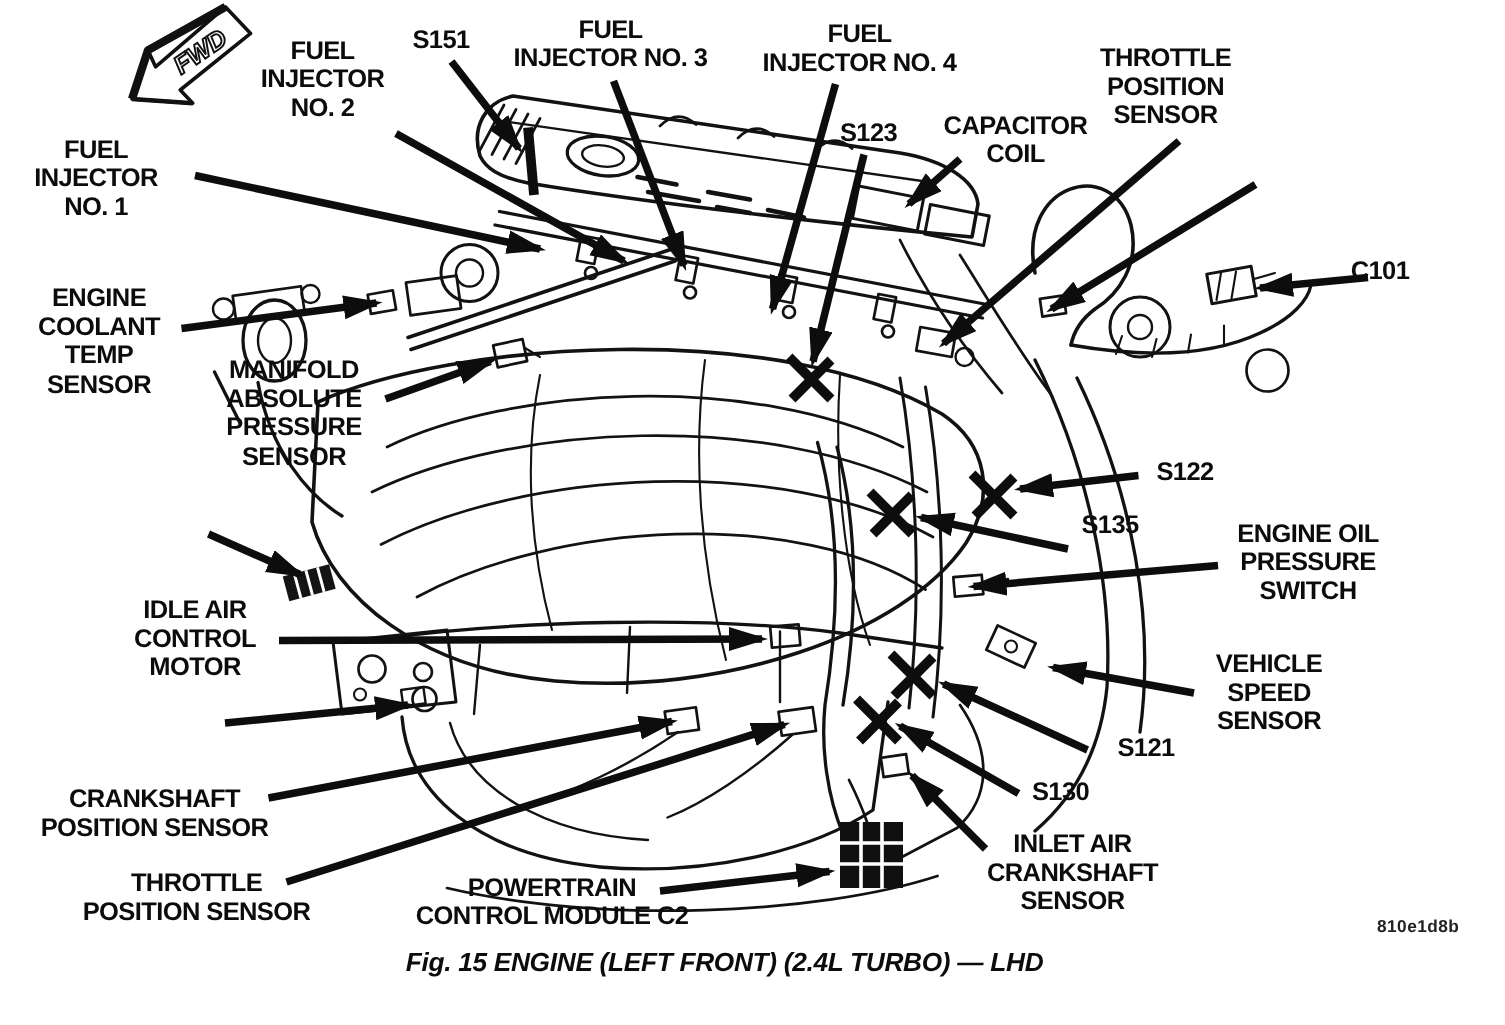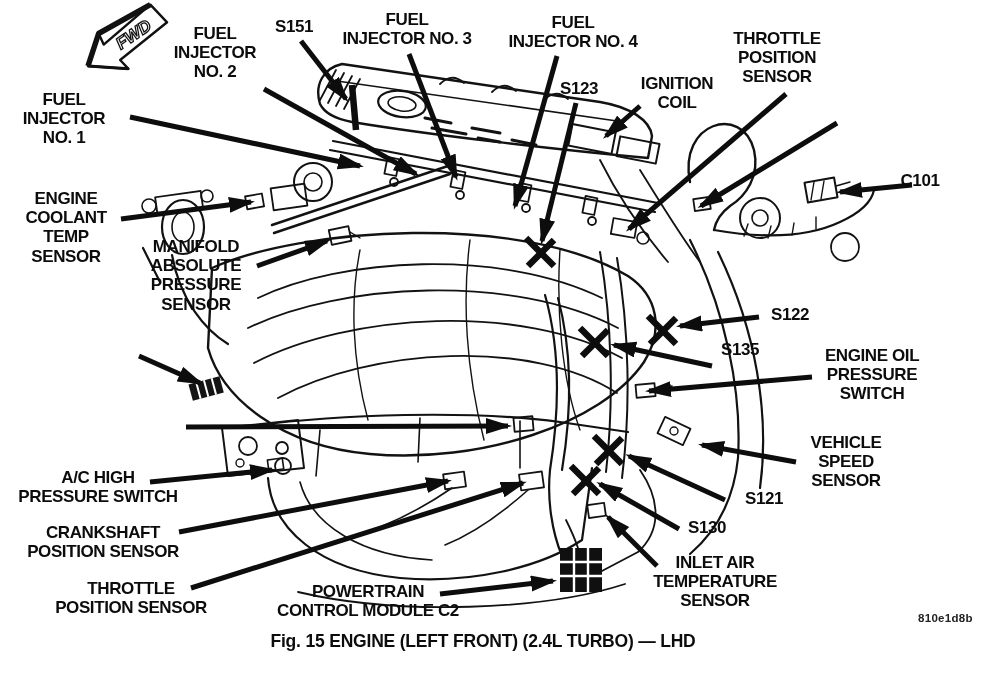--- a/index.html
+++ b/index.html
@@ -8,21 +8,21 @@
     font-family:"Liberation Sans",sans-serif;overflow:hidden;
   }
   #art{position:absolute;left:0;top:0;width:1003px;height:683px;}
   .co{
     position:absolute;transform:translateX(-50%);
     text-align:center;font-weight:700;font-size:17px;line-height:1.13;
     letter-spacing:-0.4px;white-space:pre;color:#0c0c0c;
   }
   .caption{
     position:absolute;transform:translateX(-50%);
-    font-weight:700;font-size:17.5px;
+    font-weight:700;font-style:italic;font-size:17.5px;
     letter-spacing:-0.2px;color:#0c0c0c;white-space:pre;
   }
   .ref{
     position:absolute;font-size:11.5px;font-weight:700;
     color:#222;letter-spacing:.3px;
   }
   .ln{stroke:#121212;fill:none;stroke-linecap:round;stroke-linejoin:round;}
   .ld{stroke:#0d0d0d;stroke-width:5;marker-end:url(#ah);}
   .xm{stroke:#0d0d0d;stroke-width:6.5;stroke-linecap:butt;}
 </style>
@@ -208,51 +208,52 @@
 NO. 1</div>
   <div class="co" style="left:215px;top:24px">FUEL
 INJECTOR
 NO. 2</div>
   <div class="co" style="left:294px;top:17px">S151</div>
   <div class="co" style="left:407px;top:10px">FUEL
 INJECTOR NO. 3</div>
   <div class="co" style="left:573px;top:13px">FUEL
 INJECTOR NO. 4</div>
   <div class="co" style="left:579px;top:79px">S123</div>
-  <div class="co" style="left:677px;top:74px">IGNITION
+  <div class="co" style="left:677px;top:74px">CAPACITOR
 COIL</div>
   <div class="co" style="left:777px;top:29px">THROTTLE
 POSITION
 SENSOR</div>
   <div class="co" style="left:920px;top:171px">C101</div>
   <div class="co" style="left:66px;top:189px">ENGINE
 COOLANT
 TEMP
 SENSOR</div>
   <div class="co" style="left:196px;top:237px">MANIFOLD
 ABSOLUTE
 PRESSURE
 SENSOR</div>
   <div class="co" style="left:790px;top:305px">S122</div>
   <div class="co" style="left:740px;top:340px">S135</div>
   <div class="co" style="left:872px;top:346px">ENGINE OIL
 PRESSURE
 SWITCH</div>
+  <div class="co" style="left:130px;top:397px">IDLE AIR
+CONTROL
+MOTOR</div>
   <div class="co" style="left:846px;top:433px">VEHICLE
 SPEED
 SENSOR</div>
-  <div class="co" style="left:98px;top:468px">A/C HIGH
-PRESSURE SWITCH</div>
   <div class="co" style="left:764px;top:489px">S121</div>
   <div class="co" style="left:707px;top:518px">S130</div>
   <div class="co" style="left:103px;top:523px">CRANKSHAFT
 POSITION SENSOR</div>
   <div class="co" style="left:131px;top:579px">THROTTLE
 POSITION SENSOR</div>
   <div class="co" style="left:368px;top:582px">POWERTRAIN
 CONTROL MODULE C2</div>
   <div class="co" style="left:715px;top:553px">INLET AIR
-TEMPERATURE
+CRANKSHAFT
 SENSOR</div>
 
   <div class="ref" style="left:918px;top:612px">810e1d8b</div>
   <div class="caption" style="left:483px;top:631px">Fig. 15 ENGINE (LEFT FRONT) (2.4L TURBO) — LHD</div>
 </div>
 
 </body></html>

